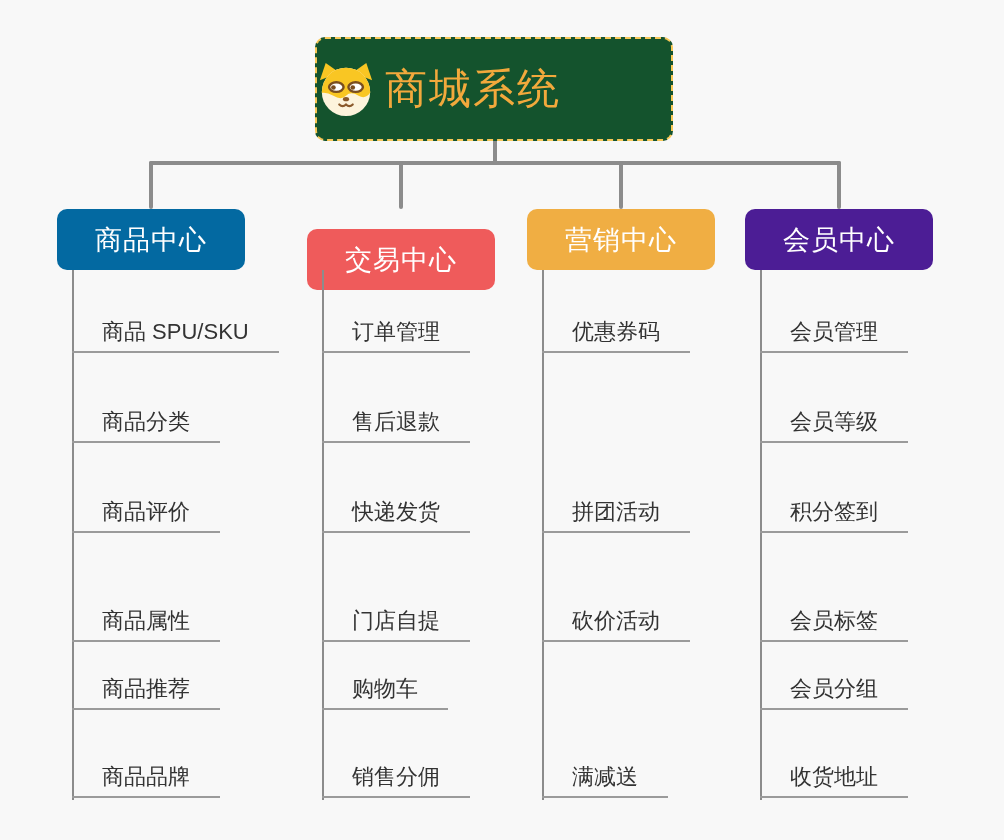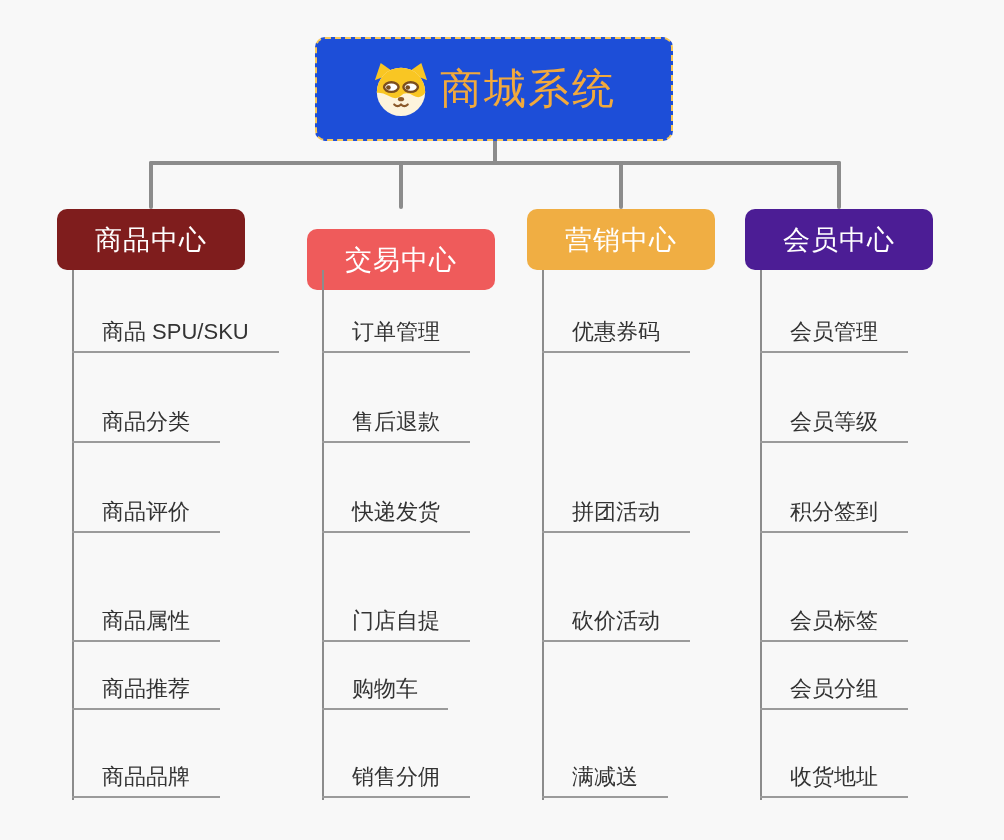--- a/index.html
+++ b/index.html
@@ -6,23 +6,23 @@
   body{
     width:1004px;height:840px;overflow:hidden;
     background:var(--canvas-bg,#F8F8F8);
     font-family:"Liberation Sans","DejaVu Sans",sans-serif;
   }
   .canvas{position:relative;width:1004px;height:840px;}
 
   
   .root{
     position:absolute;left:315px;top:37px;width:358px;height:104px;
-    background:#1d4ed8;border:2px dashed var(--root-border,#F8C858);
+    background:#14532d;border:2px dashed var(--root-border,#F8C858);
     border-radius:10px;box-sizing:border-box;
-    display:flex;align-items:center;justify-content:center;gap:10px;
+    display:flex;align-items:center;gap:10px;
     cursor:pointer;
   }
   .root-title{
     font-size:42px;font-weight:500;letter-spacing:2px;
     color:var(--root-title,#F2A93C);white-space:nowrap;
   }
   .dog{width:58px;height:56px;display:inline-flex;}
 
   
   .line{position:absolute;background:var(--connector,#8C8C8C);}
@@ -78,21 +78,21 @@
     <span class="root-title">商城系统</span>
   </div>
 
   <div class="line stem"></div>
   <div class="line rail"></div>
   <div class="line stub stub0"></div>
   <div class="line stub stub1"></div>
   <div class="line stub stub2"></div>
   <div class="line stub stub3"></div>
 
-  <div class="branch b0" style="background: #7f1d1d;">
+  <div class="branch b0" style="background: #0369a1;">
     <span>商品中心</span>
   </div>
   <div class="branch b1" style="background: rgb(239, 91, 91);">
     <span>交易中心</span>
   </div>
   <div class="branch b2" style="background: rgb(240, 174, 67);">
     <span>营销中心</span>
   </div>
   <div class="branch b3" style="background: #4c1d95;">
     <span>会员中心</span>

